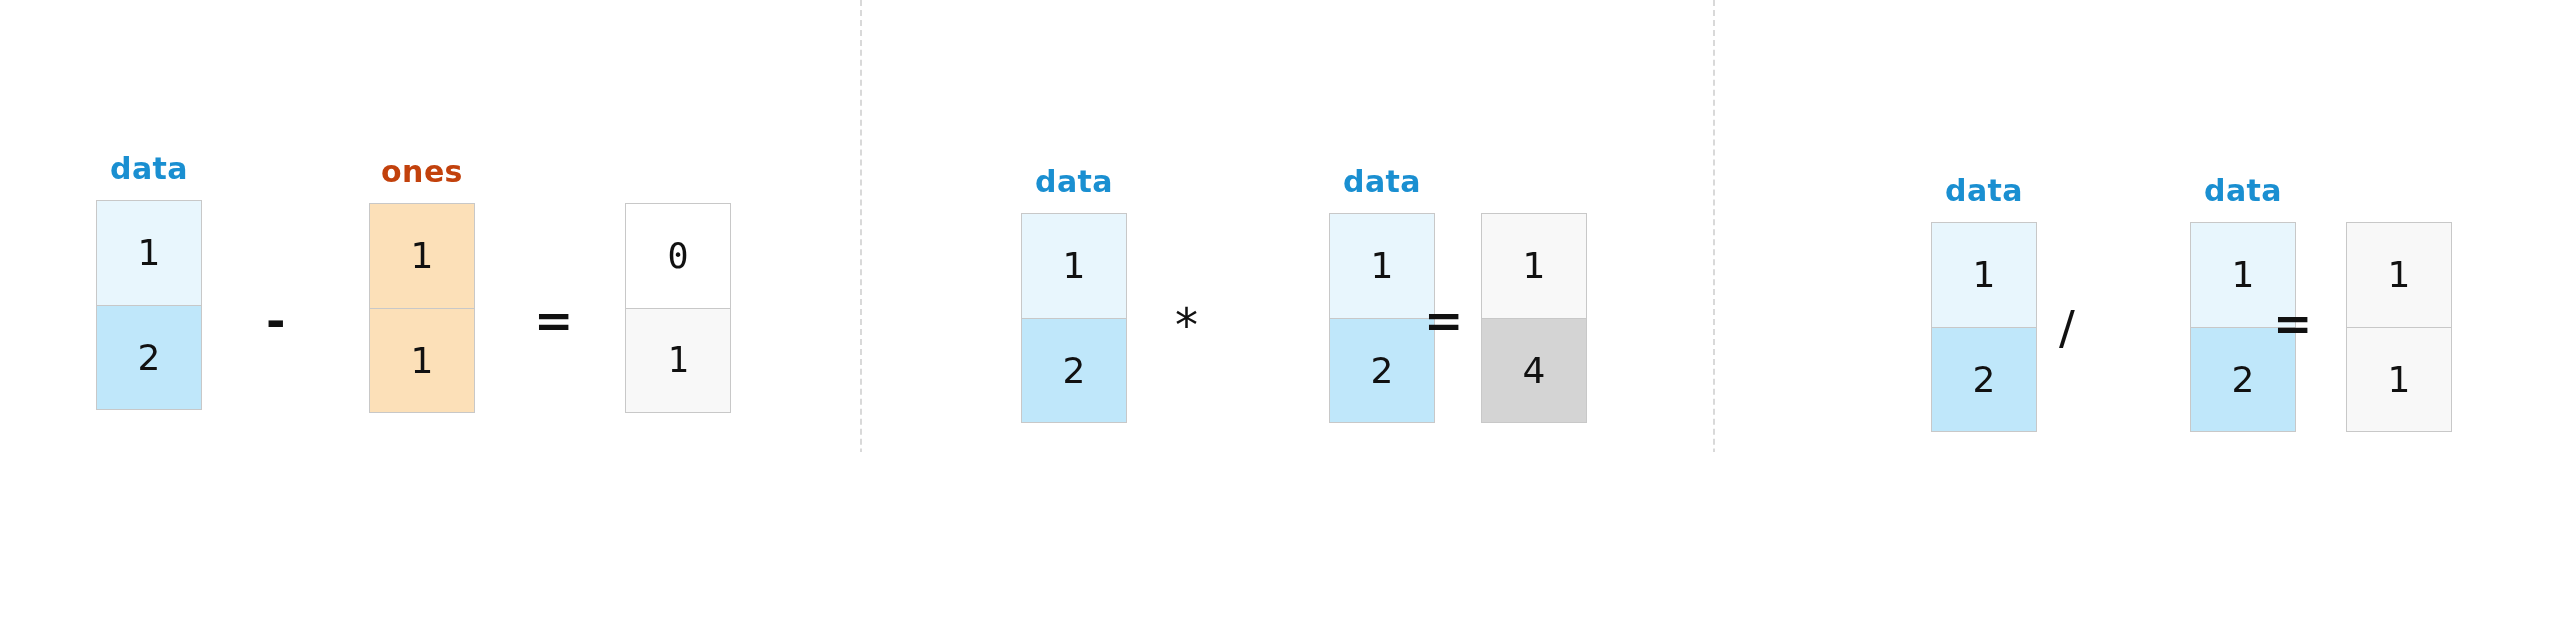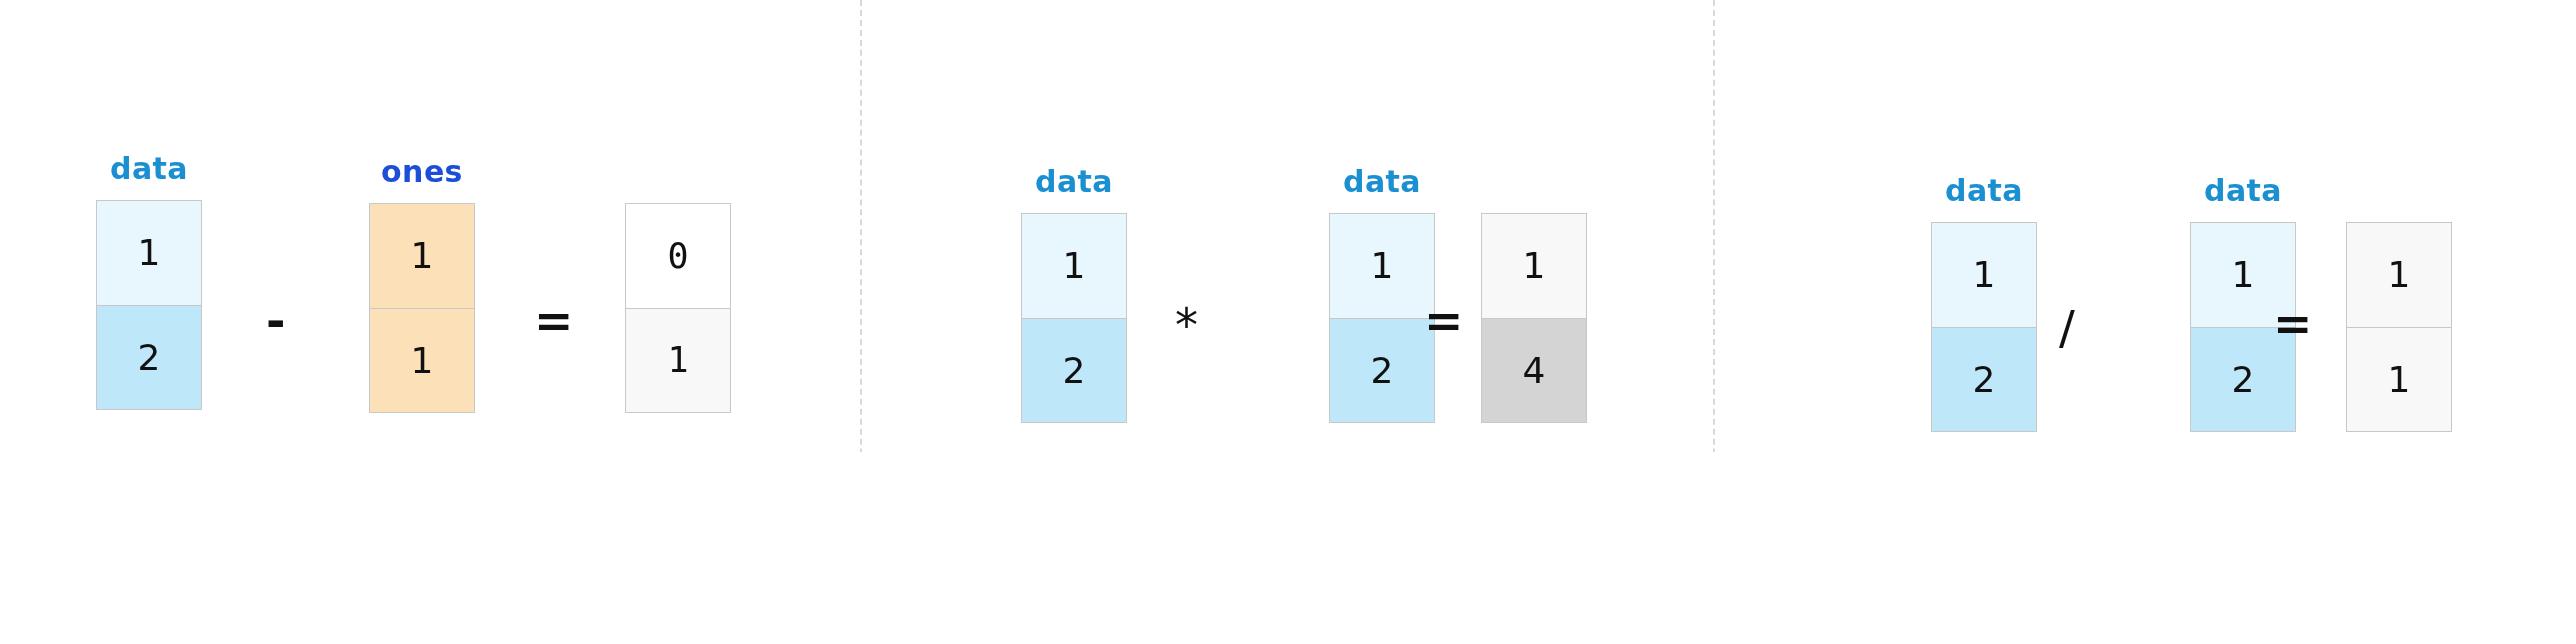--- a/index.html
+++ b/index.html
@@ -50,21 +50,21 @@
     font-size: 30px;
     line-height: 1;
     letter-spacing: 0.4px;
     margin-bottom: 16px;
     white-space: nowrap;
   }
   .group-label.spacer {
     visibility: hidden;
   }
   .label-blue   { color: #1a8fd1; }
-  .label-orange { color: #1d4ed8; }
+  .label-orange { color: #c2410c; }
 
   .column {
     display: flex;
     flex-direction: column;
     border: 1.6px solid #c8c8c8;
     box-sizing: border-box;
   }
 
   .cell {
     width: 104px;

